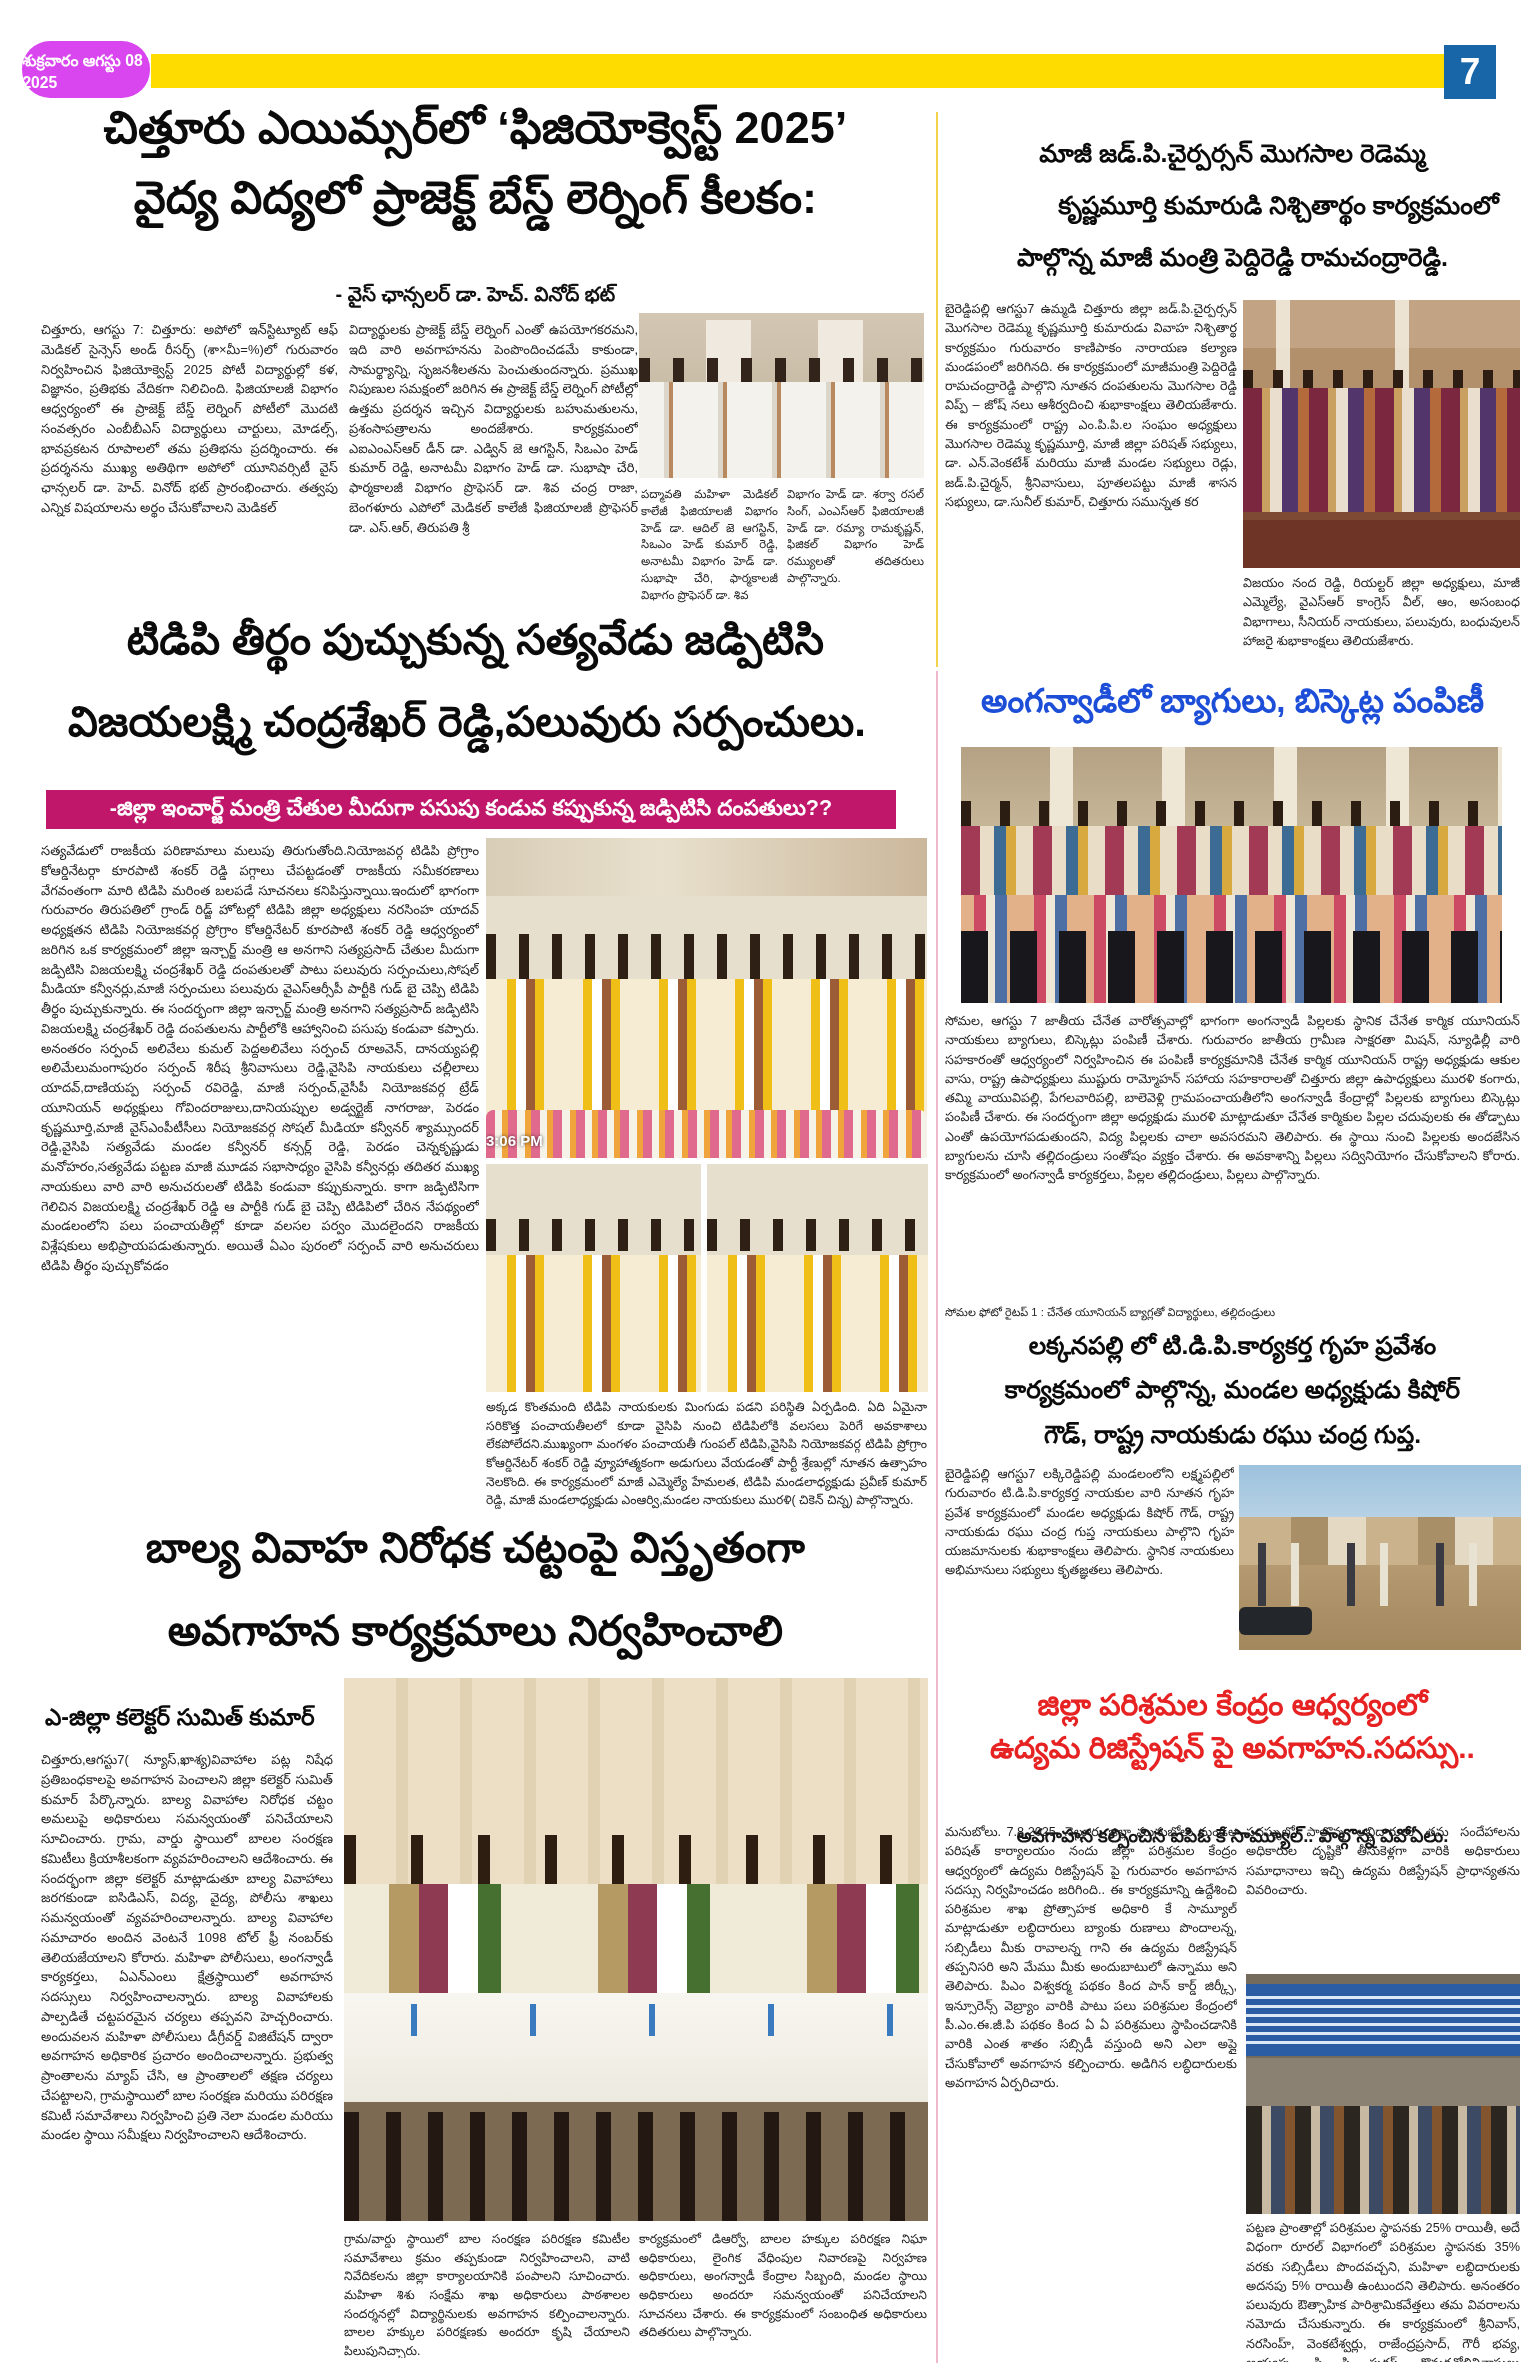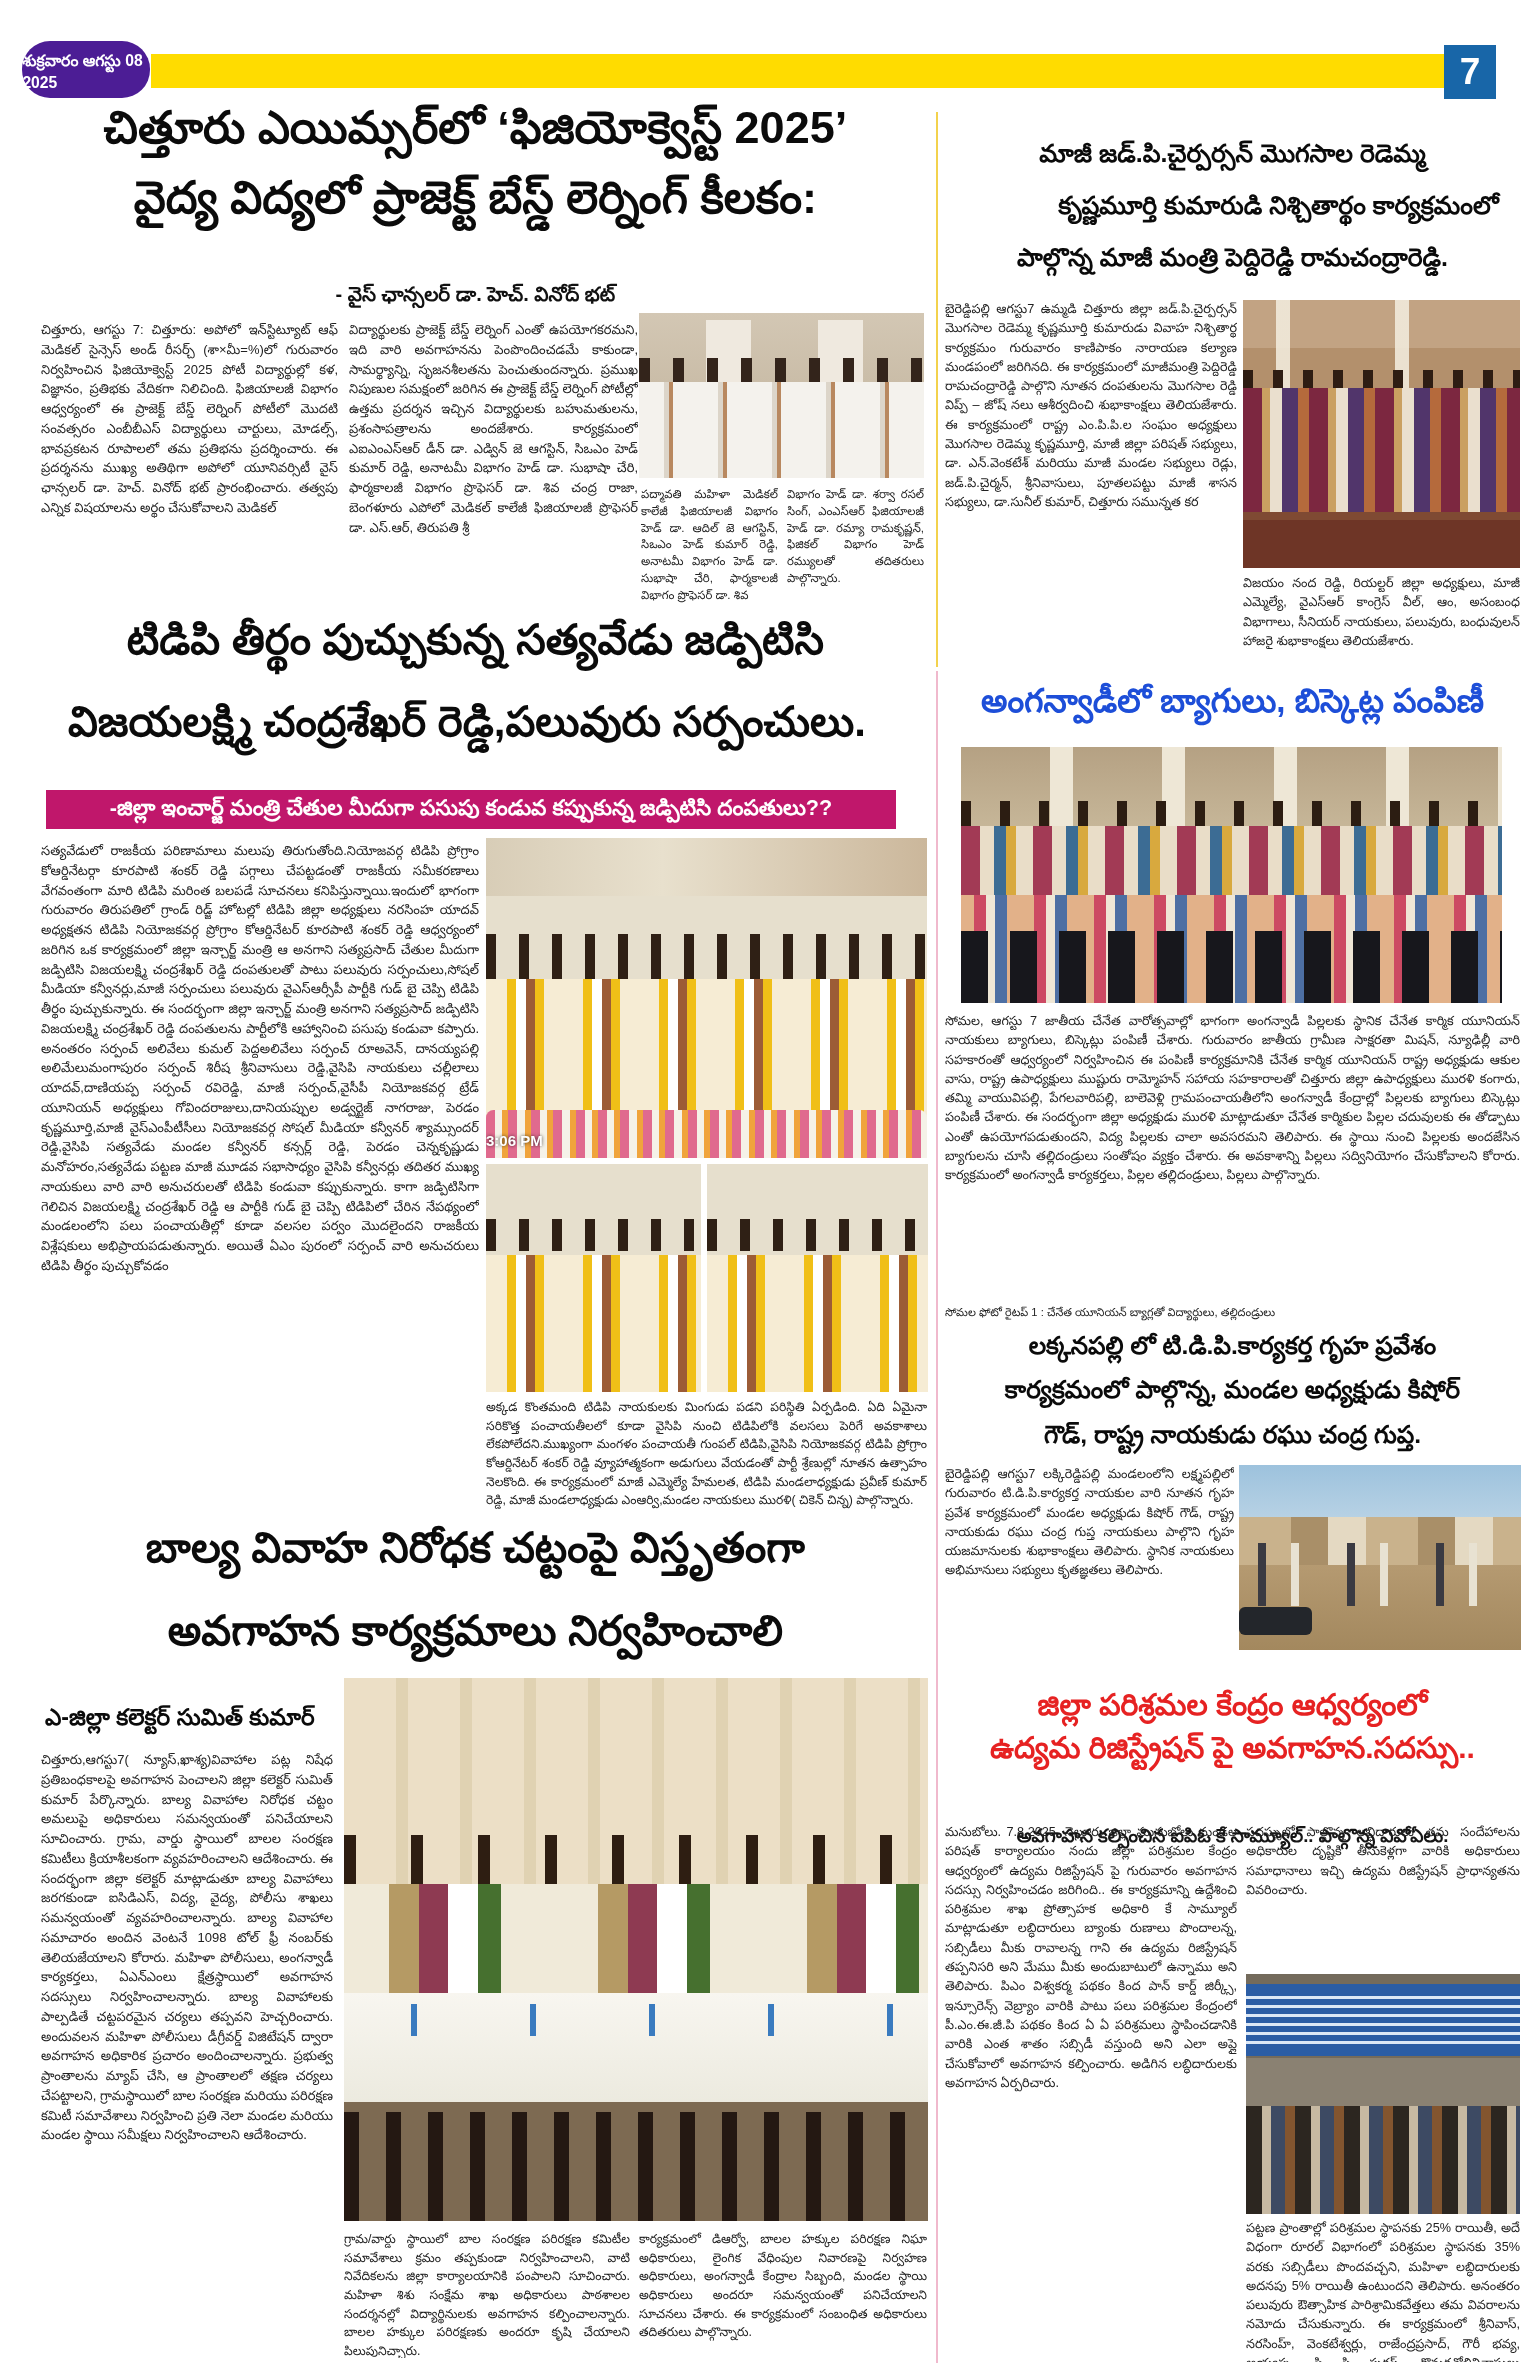--- a/index.html
+++ b/index.html
@@ -55,21 +55,21 @@
   .ws-room{top:0;height:100%;background:linear-gradient(180deg,#746b5c 0 35%,#8a8172 35% 60%,#5f574a 60%);}
   .ws-banner{top:4%;left:6%;right:30%;height:30%;background:#2b5da5;}
   .ws-banner-lines{top:9%;left:10%;right:34%;height:20%;background:repeating-linear-gradient(180deg,#dce8f6 0 3px,transparent 3px 9px);}
   .ws-crowd{top:55%;height:45%;background:repeating-linear-gradient(90deg,#2c2620 0 16.4px,#c7b9a2 16.4px 25px,#3d4a63 25px 39px,#83552f 39px 49px);}
 </style>
 </head>
 <body>
 
 <div class="page">
 
-  <div class="abs masthead-date" style="left:22.4px;top:41px;width:128px;height:57px;background:#4c1d95;border-radius:28px;">
+  <div class="abs masthead-date" style="left:22.4px;top:41px;width:128px;height:57px;background:#d946ef;border-radius:28px;">
     <span>శుక్రవారం ఆగస్టు 08 2025</span>
   </div>
   <div class="abs" style="left:151px;top:54px;width:1293px;height:34px;background:#FFDC00;"></div>
   <div class="abs page-num" style="left:1444px;top:45px;width:52px;height:54px;background:#1866A8;">
     <span>7</span>
   </div>
 
   <div class="abs" style="left:936px;top:112px;width:2.2px;height:555px;background:#f3d24d;"></div>
   <div class="abs" style="left:936px;top:671px;width:2.2px;height:1692px;background:#f0b9cd;"></div>
 

